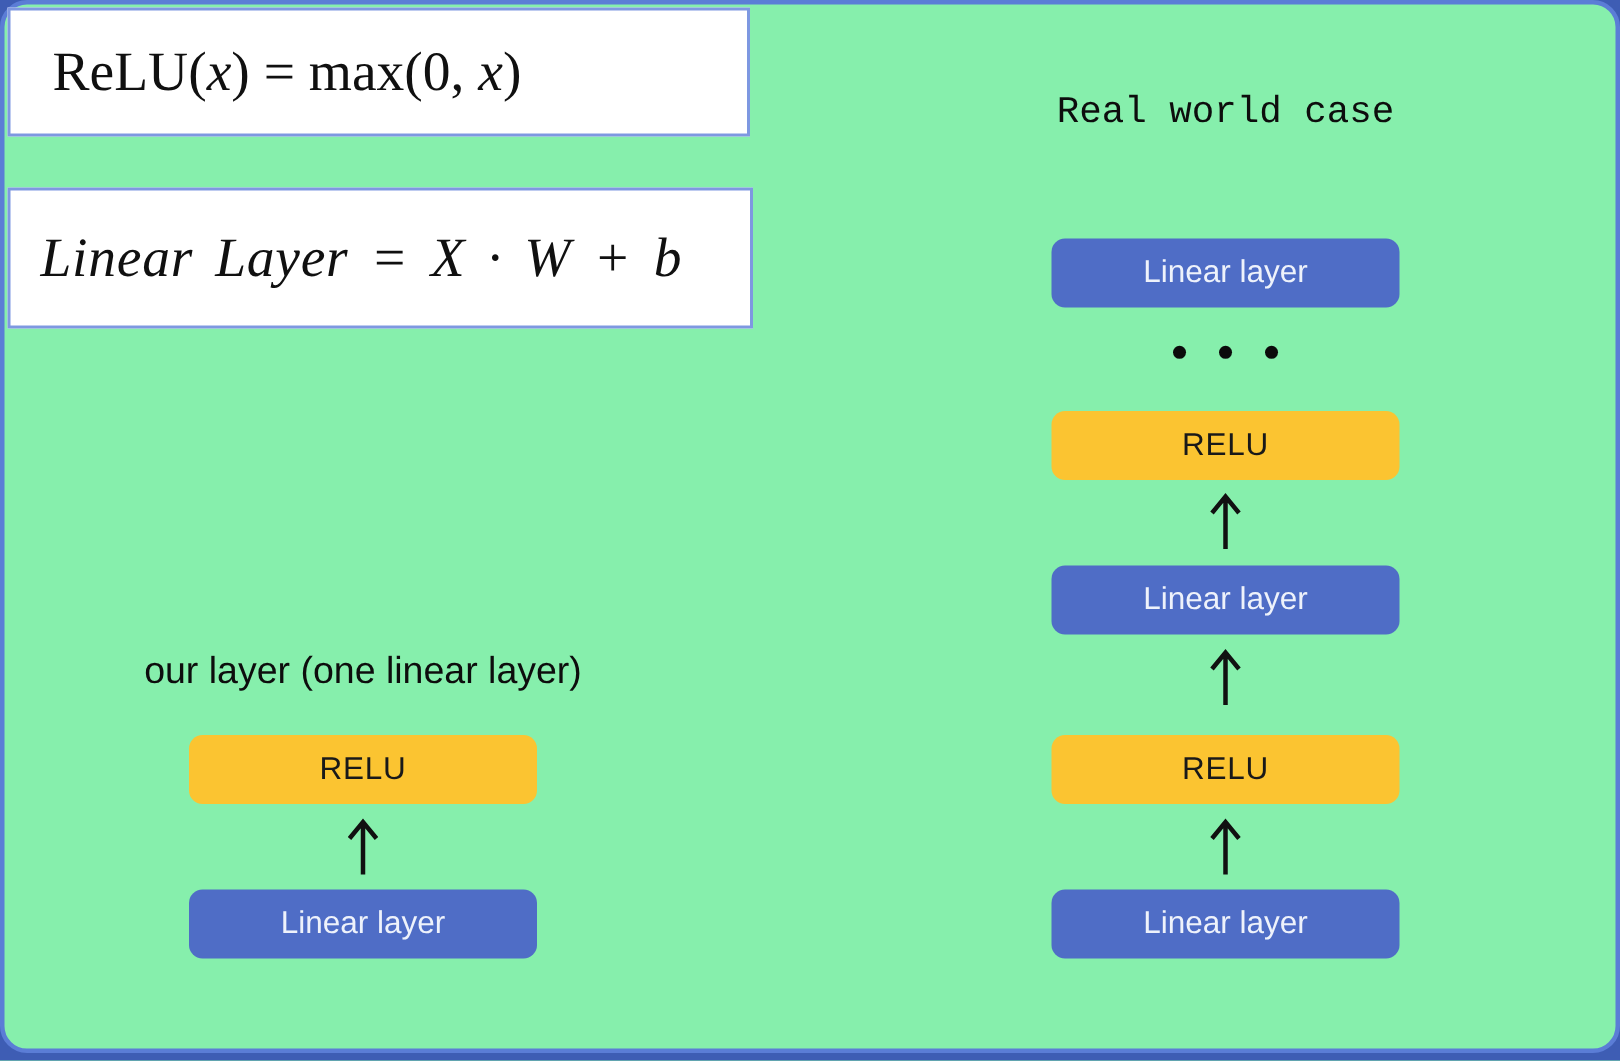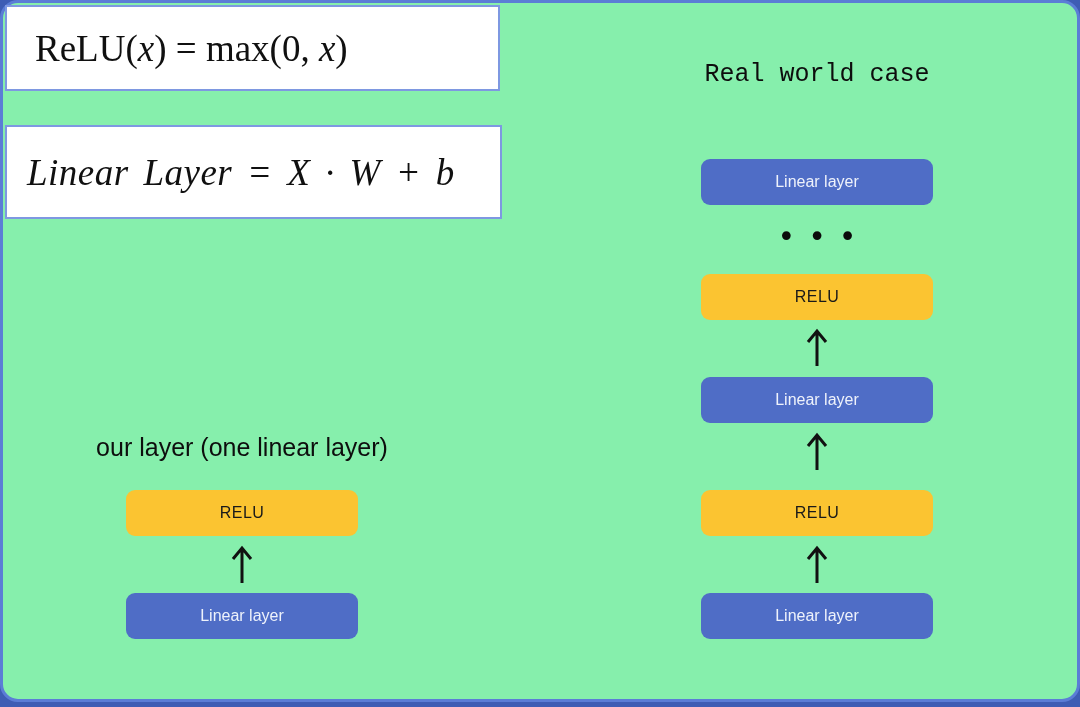--- a/index.html
+++ b/index.html
@@ -27,21 +27,21 @@
   .section-title{
     position:absolute;color:#0d0d0d;font-size:25px;font-weight:500;
     text-align:center;line-height:34px;
   }
   .title-right{left:698px;top:55px;width:232px;font-family:Liberation Mono, monospace;}
   .title-left{left:38px;top:427px;width:402px;}
   
   .node{
     position:absolute;width:232px;height:46px;border-radius:9px;
     display:flex;align-items:center;justify-content:center;
-    font-size:16px;
+    font-size:21px;
   }
   .node.blue{background:#4F6DC6;color:#EEF2FB;}
   .node.yellow{background:#FBC431;color:#191919;letter-spacing:0.5px;text-align:right;}
   .col-right{left:698px;}
   .col-left{left:123px;}
   
   .arrow{position:absolute;width:26px;height:40px;}
   .arrow-right{left:801px;}
   .arrow-left{left:226px;}
   

